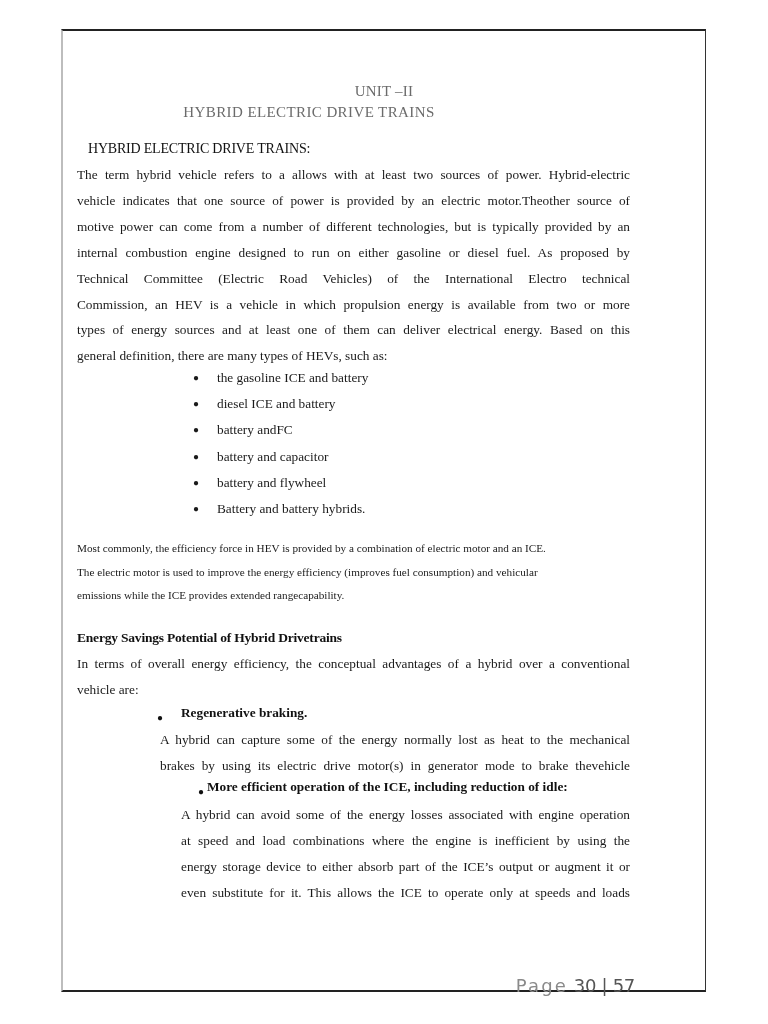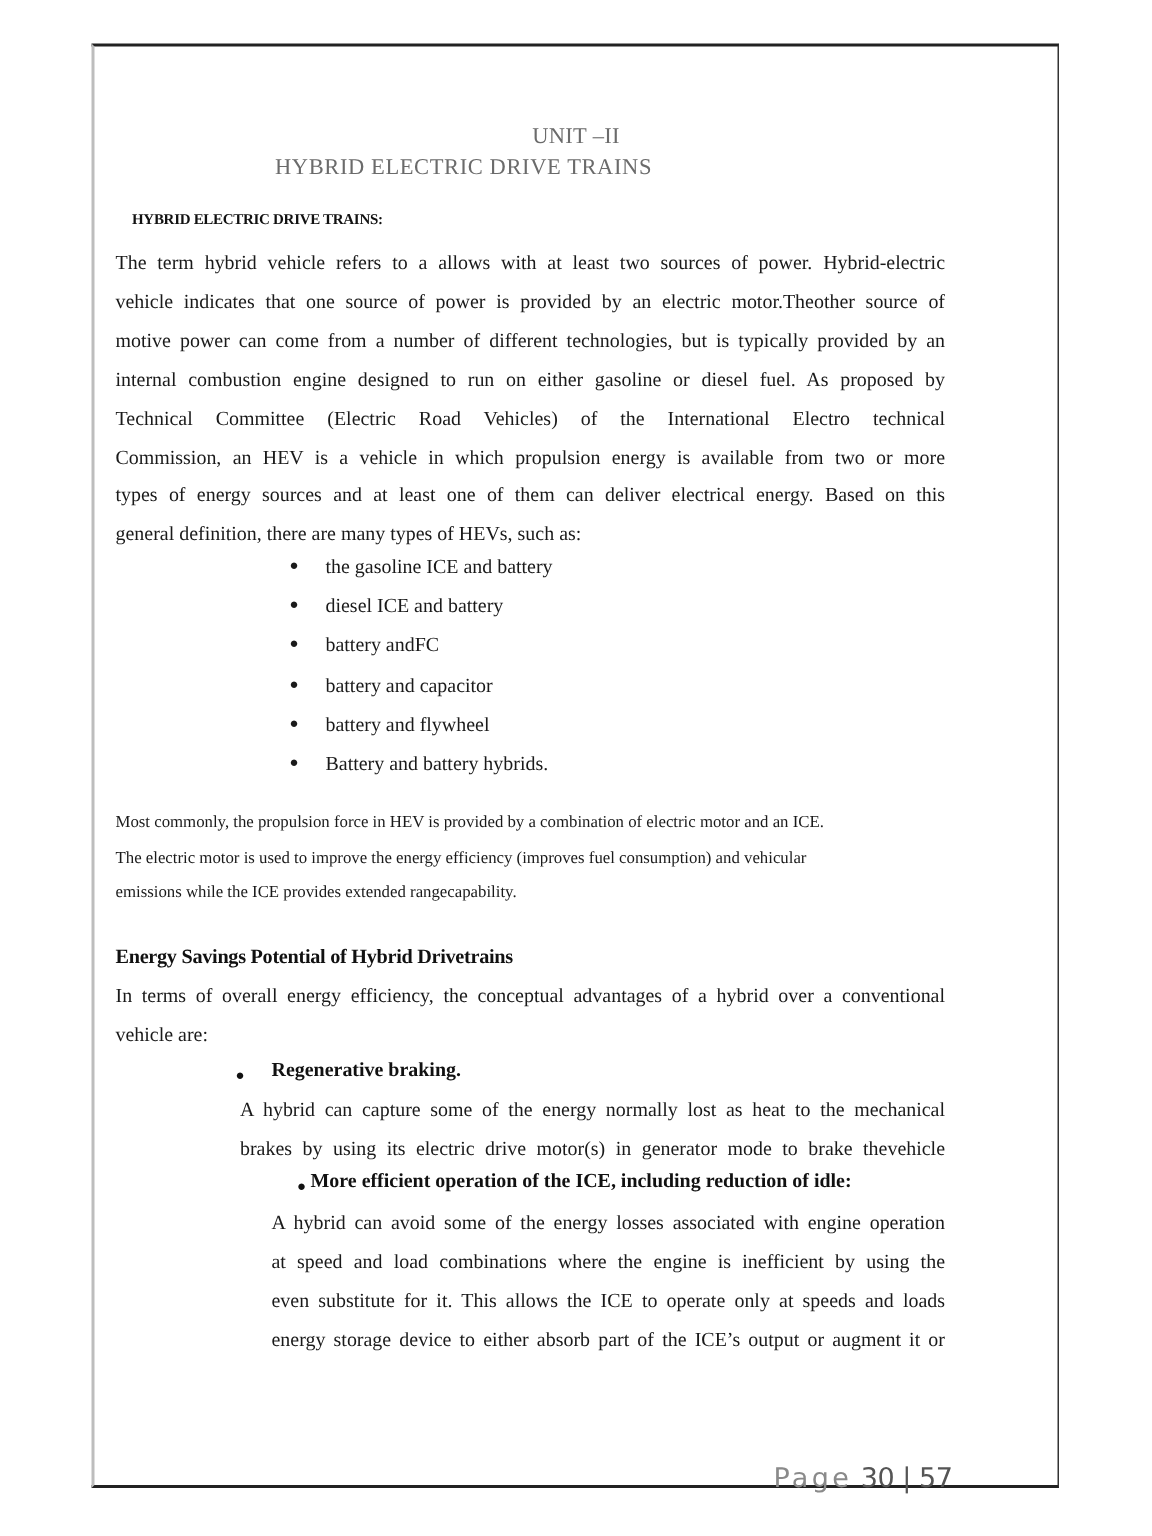--- a/index.html
+++ b/index.html
@@ -30,21 +30,21 @@
     .abs { position: absolute; white-space: nowrap; }
     .unit-title {
       left: 0; width: 768px; text-align: center;
       top: 83px; font-size: 15px; color: #6b6b6b; letter-spacing: 0.2px;
     }
     .chapter-title {
       left: 5px; width: 608px; text-align: center;
       top: 104px; font-size: 15px; color: #6b6b6b; letter-spacing: 0.4px;
     }
     .section-heading {
-      left: 88px; top: 141px; font-size: 10px; font-weight: bold; color: #111;
+      left: 88px; top: 141px; font-size: 14px; font-weight: normal; color: #111;
       letter-spacing: -0.2px;
     }
     .para {
       position: absolute;
       font-size: 13.3px;
       line-height: 25.9px;
       color: #1a1a1a;
     }
     .para .ln {
       display: block;
@@ -118,21 +118,21 @@
 <ul class="bullet-list">
   <li><span class="bullet">●</span><span>the gasoline ICE and battery</span></li>
   <li><span class="bullet">●</span><span>diesel ICE and battery</span></li>
   <li><span class="bullet">●</span><span>battery andFC</span></li>
   <li><span class="bullet">●</span><span>battery and capacitor</span></li>
   <li><span class="bullet">●</span><span>battery and flywheel</span></li>
   <li><span class="bullet">●</span><span>Battery and battery hybrids.</span></li>
 </ul>
 
 <div class="small-para">
-  <span class="ln">Most commonly, the propulsion force in HEV is provided by a combination of electric motor and an ICE.</span>
+  <span class="ln">Most commonly, the efficiency force in HEV is provided by a combination of electric motor and an ICE.</span>
   <span class="ln">The electric motor is used to improve the energy efficiency (improves fuel consumption) and vehicular</span>
   <span class="ln">emissions while the ICE provides extended rangecapability.</span>
 </div>
 
 <div class="abs sub-heading">Energy Savings Potential of Hybrid Drivetrains</div>
 
 <div class="para energy-intro">
   <span class="ln">In terms of overall energy efficiency, the conceptual advantages of a hybrid over a conventional</span>
   <span class="ln last">vehicle are:</span>
 </div>
@@ -146,20 +146,20 @@
   <span class="ln">brakes by using its electric drive motor(s) in generator mode to brake thevehicle</span>
 </div>
 
 <div class="abs adv-bullet-2">
   <span class="bullet">●</span><span>More efficient operation of the ICE, including reduction of idle:</span>
 </div>
 
 <div class="para ice-para">
   <span class="ln">A hybrid can avoid some of the energy losses associated with engine operation</span>
   <span class="ln">at speed and load combinations where the engine is inefficient by using the</span>
+  <span class="ln">energy storage device to either absorb part of the ICE’s output or augment it or</span>
   <span class="ln">even substitute for it. This allows the ICE to operate only at speeds and loads</span>
-  <span class="ln">energy storage device to either absorb part of the ICE’s output or augment it or</span>
 </div>
 
 <div class="abs footer">
   <span class="page-word">Page</span>
   <span class="page-num">30 | 57</span>
 </div>
 
 </body></html>

